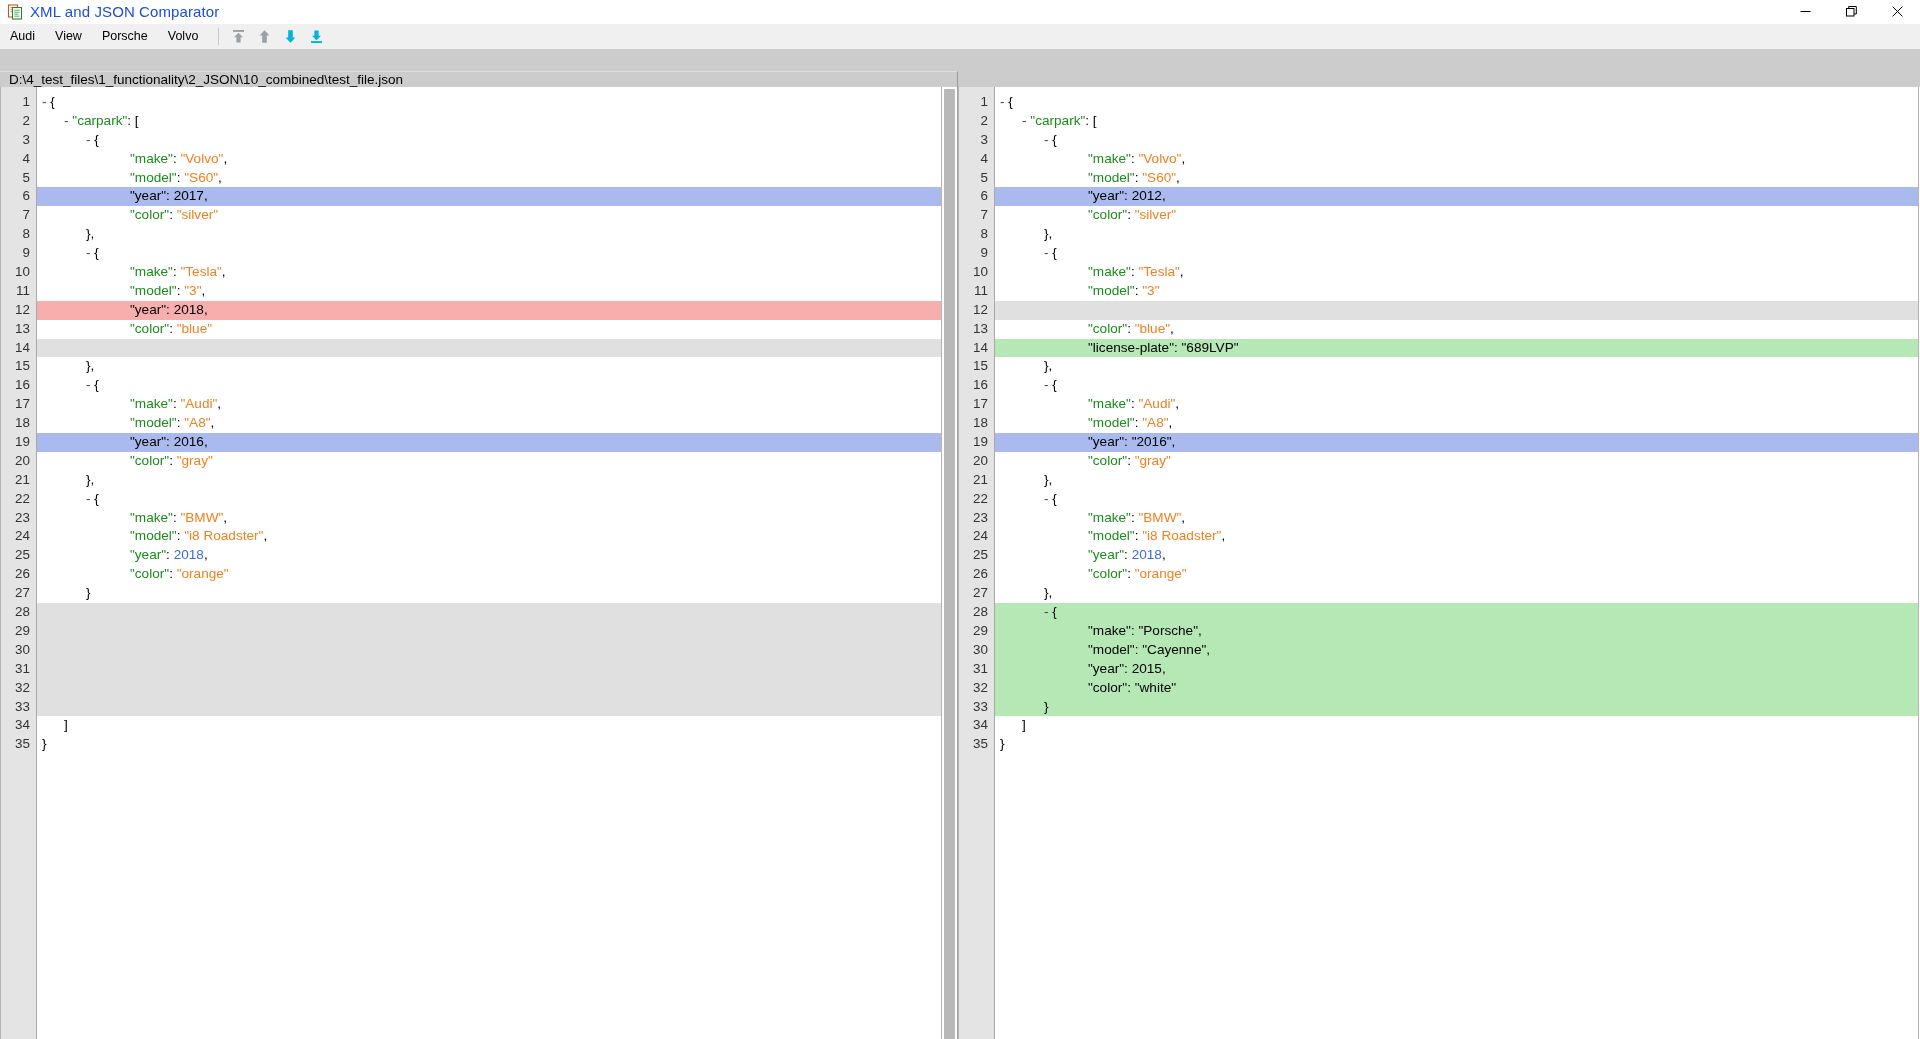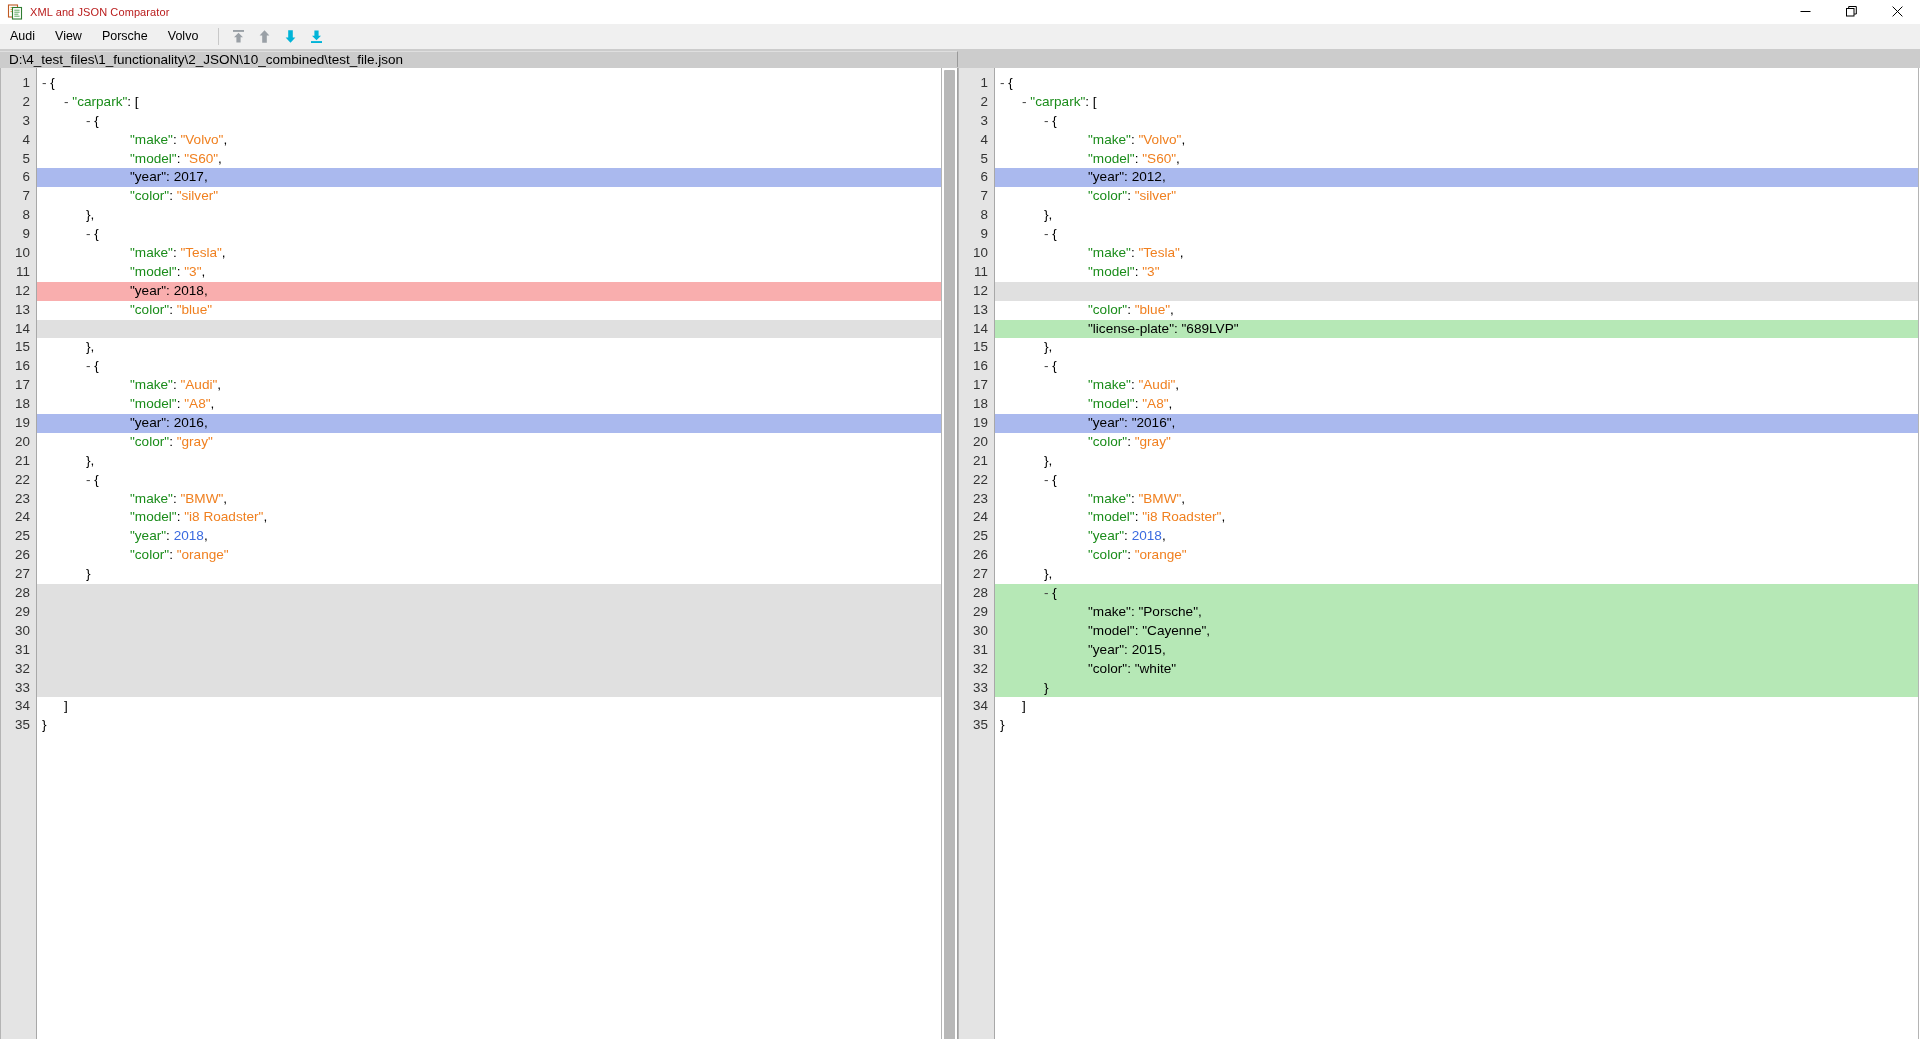--- a/index.html
+++ b/index.html
@@ -23,22 +23,22 @@
     border-bottom: 1px solid #ffffff;
   }
   #app-icon {
     width: 16px; height: 16px;
     margin-left: 7px; margin-right: 7px;
     position: relative;
     flex: 0 0 auto;
   }
   #app-icon svg { display: block; }
   #app-title {
-    font-size: 11px;
-    color: #b91c1c;
+    font-size: 15px;
+    color: #1d4ed8;
     letter-spacing: 0.1px;
     white-space: nowrap;
   }
   #window-controls {
     position: absolute;
     right: 0; top: 0;
     height: 23px;
     display: flex;
   }
   .winbtn {
@@ -75,23 +75,23 @@
     width: 24px; height: 21px;
     display: flex; align-items: center; justify-content: center;
     cursor: default;
     margin-right: 2px;
   }
   .tool-btn svg { display: block; }
 
   
   #path-row {
     display: flex;
-    height: 19px;
+    height: 38px;
     background: #cccccc;
-    align-items: center;
+    align-items: flex-end;
   }
   .path-cell {
     background: #cccccc;
     display: flex;
     align-items: center;
     font-size: 13.5px;
     color: #000000;
     padding-left: 9px;
     box-sizing: border-box;
     border-top: 1px solid #dfdfdf;

